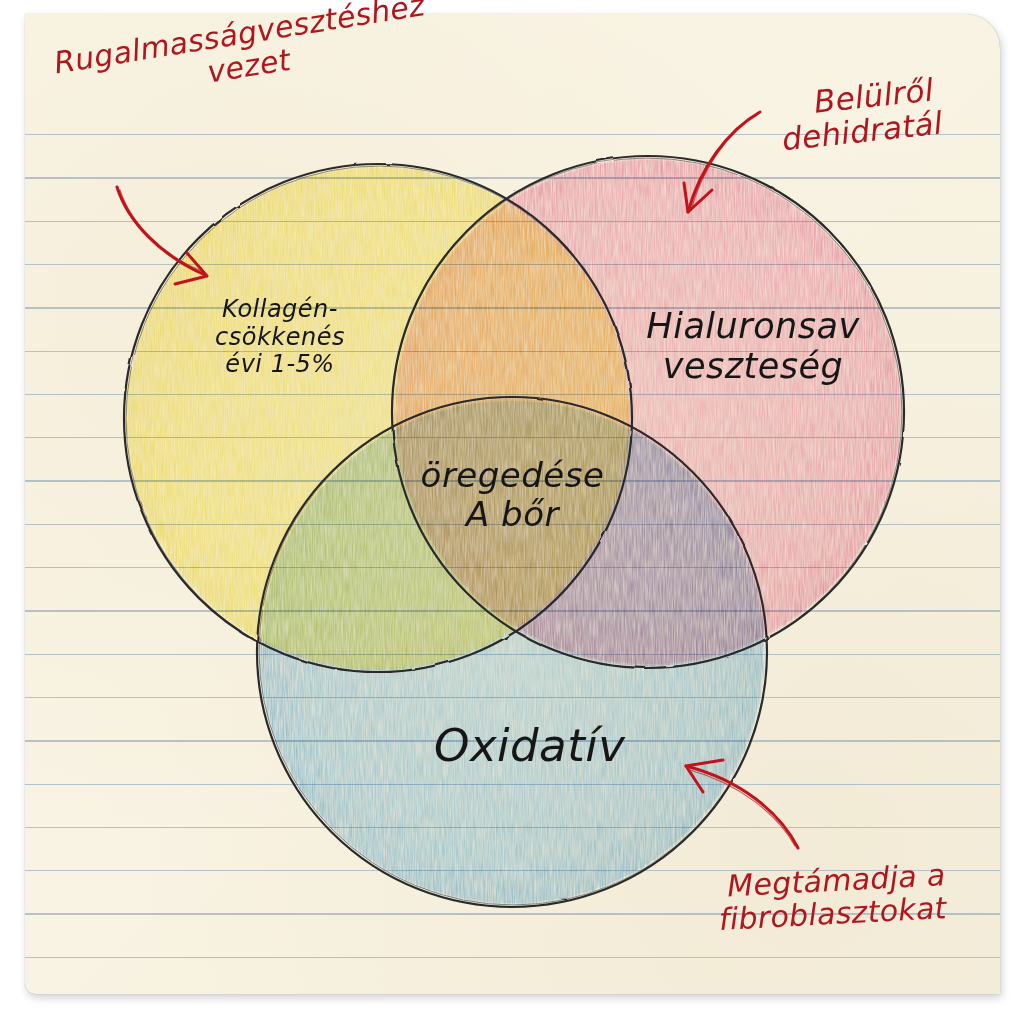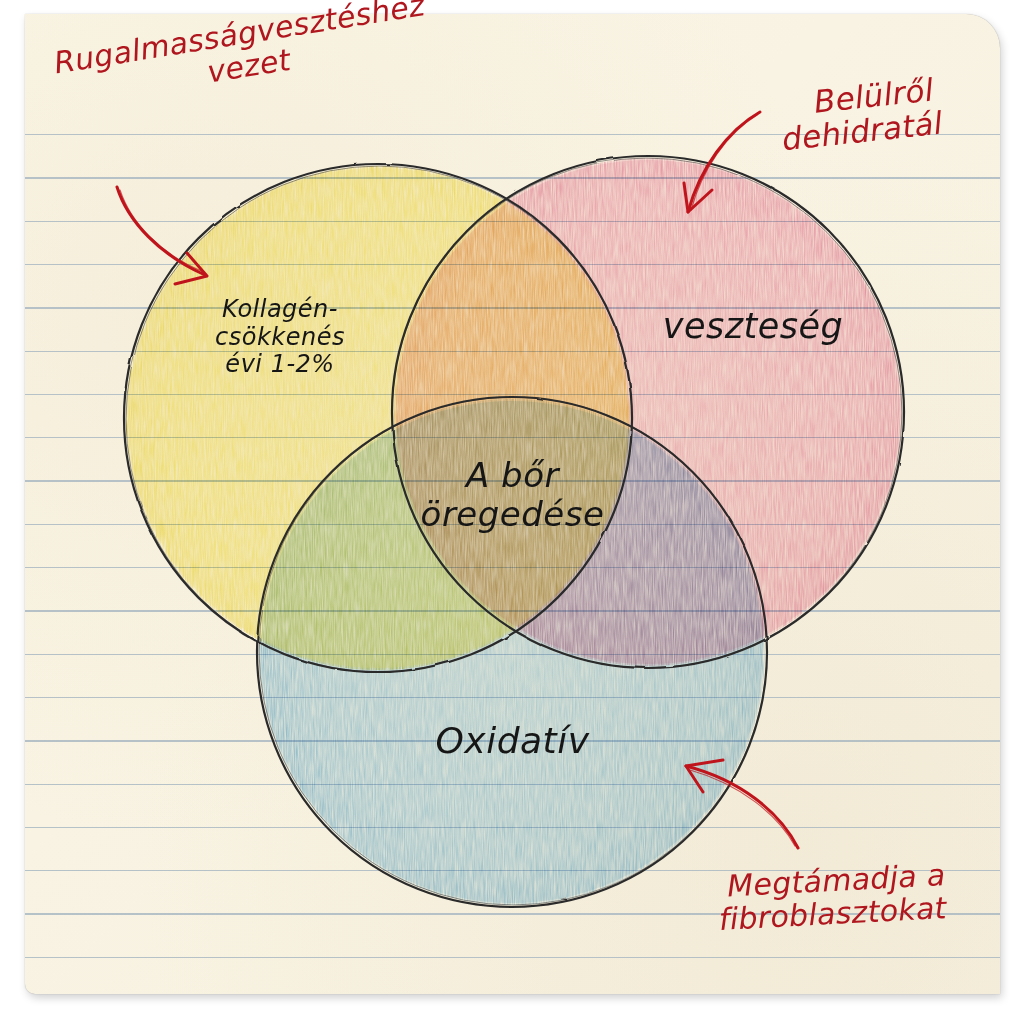--- a/index.html
+++ b/index.html
@@ -171,33 +171,34 @@
         <path d="M798 848 C 780 812, 740 780, 686 766" stroke-width="3"></path>
         <path d="M795 846 C 778 815, 740 784, 690 770" stroke-width="1.2" opacity="0.7"></path>
         <path d="M703 792 L 686 766 L 723 760" stroke-width="3"></path>
       </g>
     </g>
   </svg>
 
   <div class="label" style="left:180px; top:296px; width:200px; font-size:24px;">
     <span class="line">Kollagén-</span>
     <span class="line">csökkenés</span>
-    <span class="line">évi 1-2%</span>
+    <span class="line">évi 1-5%</span>
   </div>
 
   <div class="label" style="left:628px; top:306px; width:250px; font-size:35px;">
+    <span class="line">Hialuronsav</span>
     <span class="line">veszteség</span>
   </div>
 
   <div class="label" style="left:410px; top:456px; width:205px; font-size:34px;">
+    <span class="line">öregedése</span>
     <span class="line">A bőr</span>
-    <span class="line">öregedése</span>
-  </div>
-
-  <div class="label" style="left:420px; top:720px; width:185px; font-size:36px;">
+  </div>
+
+  <div class="label" style="left:434px; top:720px; width:185px; font-size:45px;">
     <span class="line">Oxidatív</span>
   </div>
 
   <div class="note" style="left:62px; top:46px; font-size:30px; transform: rotate(-9deg); transform-origin: 0 100%;">
     <span class="line">Rugalmasságvesztéshez</span>
     <span class="line" style="padding-left:150px;">vezet</span>
   </div>
 
   <div class="note" style="left:780px; top:80px; font-size:31px; text-align:center; transform: rotate(-6deg);">
     <span class="line" style="padding-left:30px;">Belülről</span>

